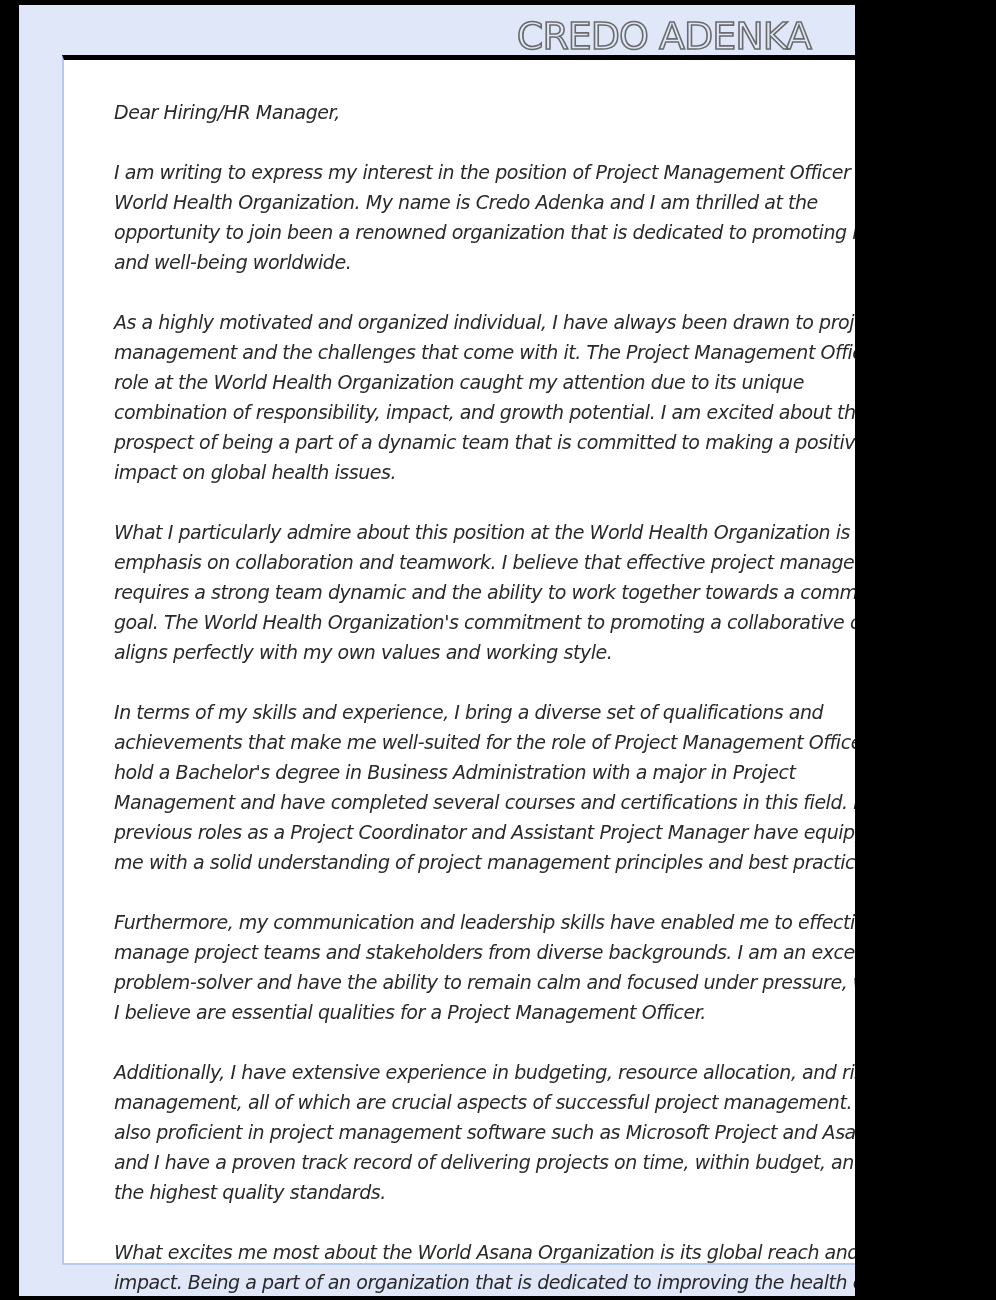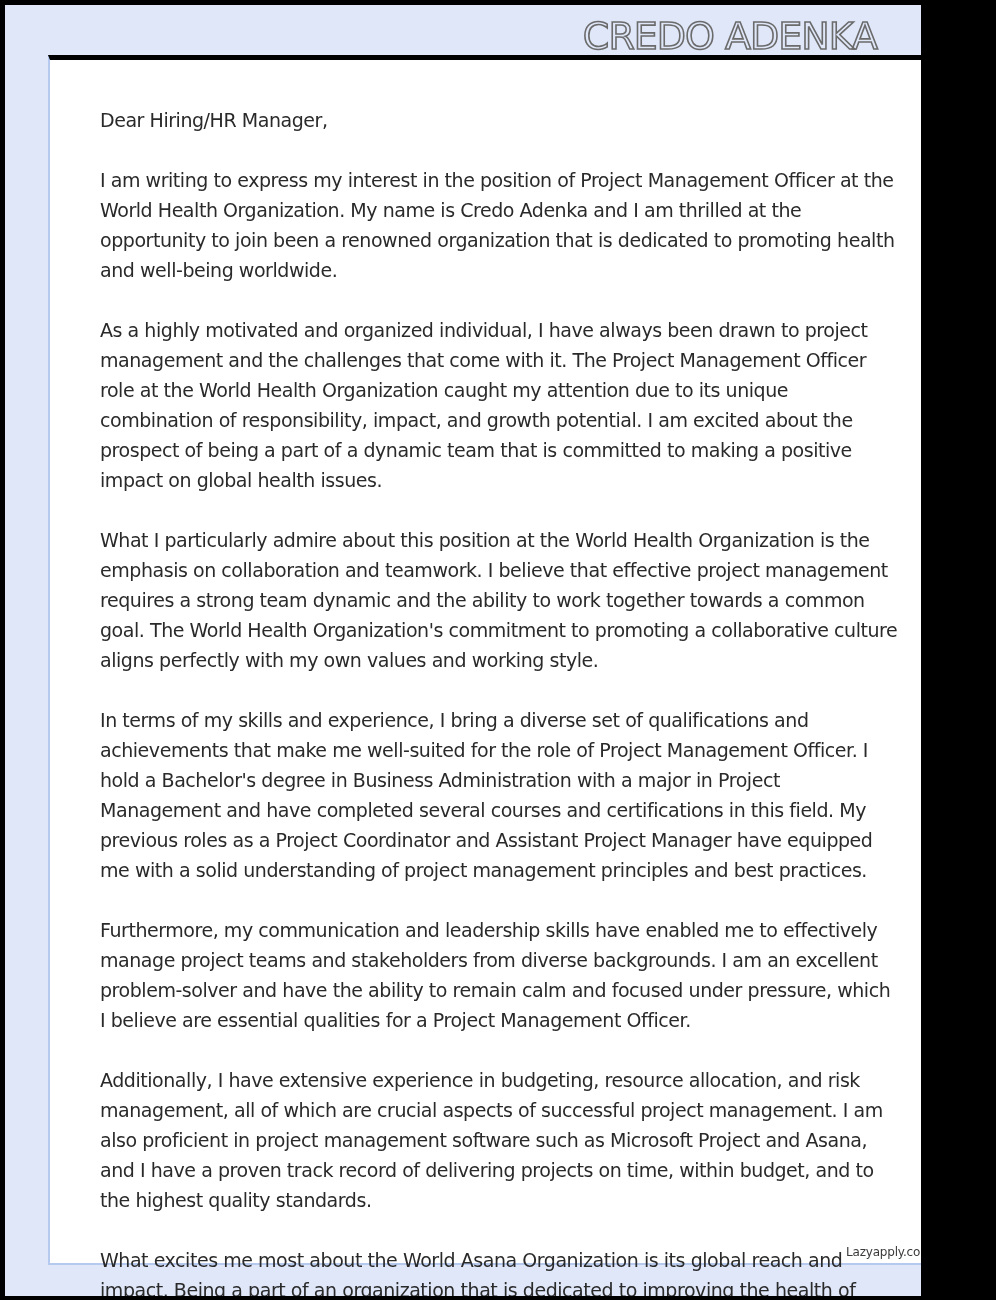--- a/index.html
+++ b/index.html
@@ -9,23 +9,23 @@
     body {
       width: 996px;
       height: 1300px;
       overflow: hidden;
       background: #000;
       position: relative;
       font-family: "DejaVu Sans", sans-serif;
     }
     .frame {
       position: absolute;
-      left: 5px;
+      left: 19px;
       top: 5px;
-      width: 916px;
+      width: 836px;
       height: 1291px;
       background: #dfe7f9;
       overflow: hidden;
     }
     .name-header {
       position: absolute;
       right: 44px;
       top: 8px;
       font-size: 38px;
       letter-spacing: -1px;
@@ -53,21 +53,22 @@
       left: 95px;
       top: 92px;
       width: 800px;
       font-size: 19px;
       line-height: 30px;
       color: #2a2a2a;
       letter-spacing: -0.45px;
       word-spacing: 0px;
     }
     .letter p {
-      margin: 8px 0 30px 0;
+      margin: 0 0 30px 0;
+      font-style: italic;
     }
     .watermark {
       position: absolute;
       left: 841px;
       top: 1240px;
       font-size: 12px;
       color: #3a3a3a;
       letter-spacing: -0.2px;
       white-space: nowrap;
     }

